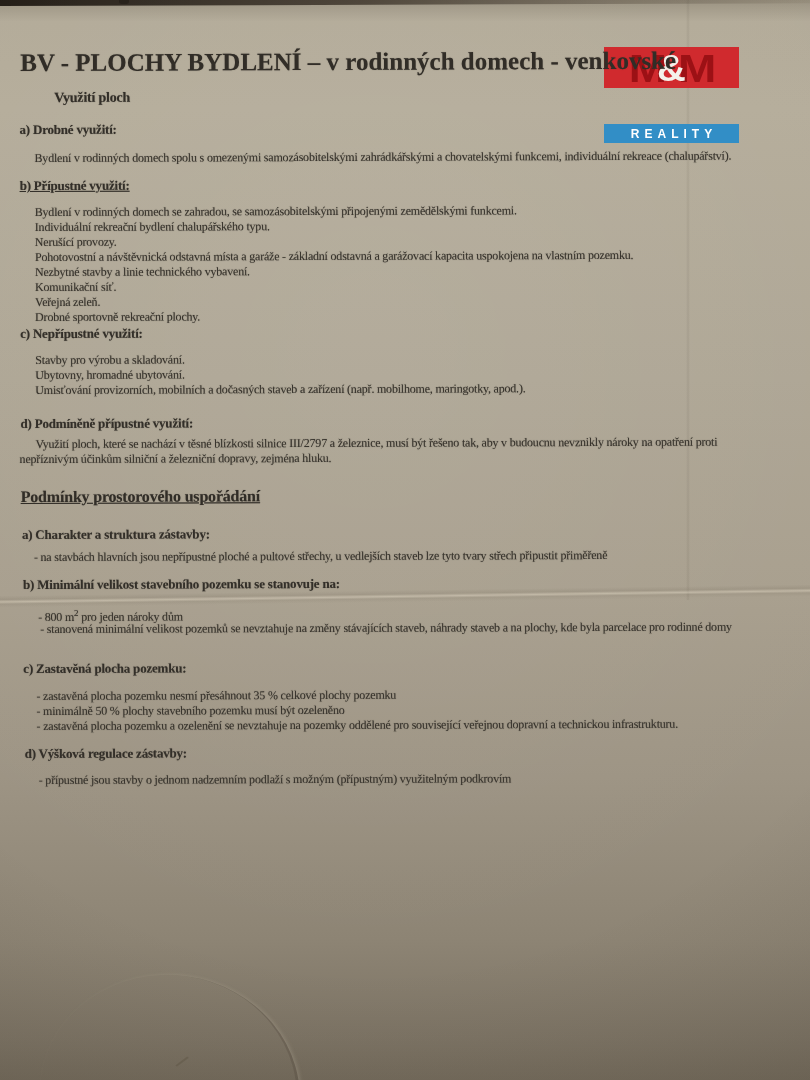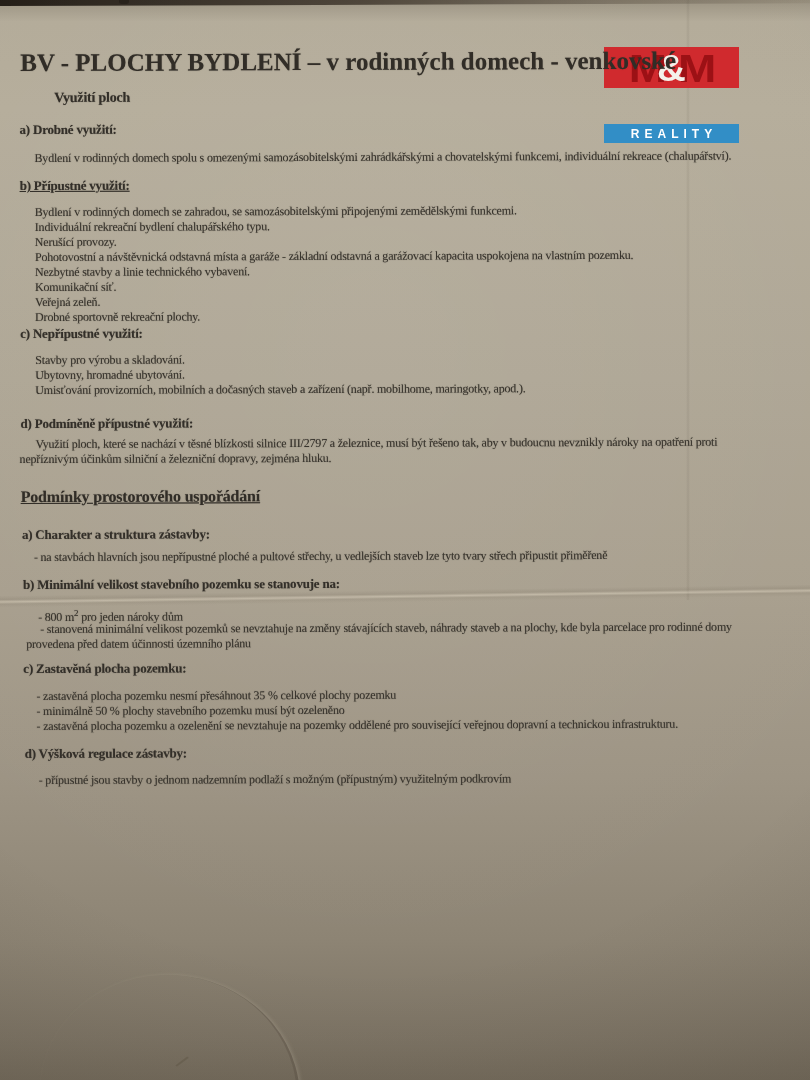--- a/index.html
+++ b/index.html
@@ -118,21 +118,20 @@
     <div class="tx t-body" style="left:18px; top:451px;">nepříznivým účinkům silniční a železniční dopravy, zejména hluku.</div>
 
     <div class="tx t-h2" style="left:19px; top:487px;">Podmínky prostorového uspořádání</div>
 
     <div class="tx t-h" style="left:20px; top:526px;">a) Charakter a struktura zástavby:</div>
     <div class="tx t-body" style="left:32px; top:549px;">- na stavbách hlavních jsou nepřípustné ploché a pultové střechy, u vedlejších staveb lze tyto tvary střech připustit přiměřeně</div>
 
     <div class="tx t-h" style="left:21px; top:576px;">b) Minimální velikost stavebního pozemku se stanovuje na:</div>
     <div class="tx t-body" style="left:36px; top:605px;"><span>- 800 m</span><sup>2</sup><span> pro jeden nároky dům</span></div>
     <div class="tx t-body" style="left:38px; top:621px;">- stanovená minimální velikost pozemků se nevztahuje na změny stávajících staveb, náhrady staveb a na plochy, kde byla parcelace pro rodinné domy</div>
-    <div class="tx t-body" style="left:24px; top:636px;">provedena před datem účinnosti územního plánu</div>
 
     <div class="tx t-h" style="left:21px; top:660px;">c) Zastavěná plocha pozemku:</div>
     <div class="tx t-body" style="left:34px; top:688px;">
       <div>- zastavěná plocha pozemku nesmí přesáhnout 35 % celkové plochy pozemku</div>
       <div>- minimálně 50 % plochy stavebního pozemku musí být ozeleněno</div>
       <div>- zastavěná plocha pozemku a ozelenění se nevztahuje na pozemky oddělené pro související veřejnou dopravní a technickou infrastrukturu.</div>
     </div>
 
     <div class="tx t-h" style="left:22px; top:745px;">d) Výšková regulace zástavby:</div>
     <div class="tx t-body" style="left:36px; top:772px;">- přípustné jsou stavby o jednom nadzemním podlaží s možným (přípustným) využitelným podkrovím</div>

